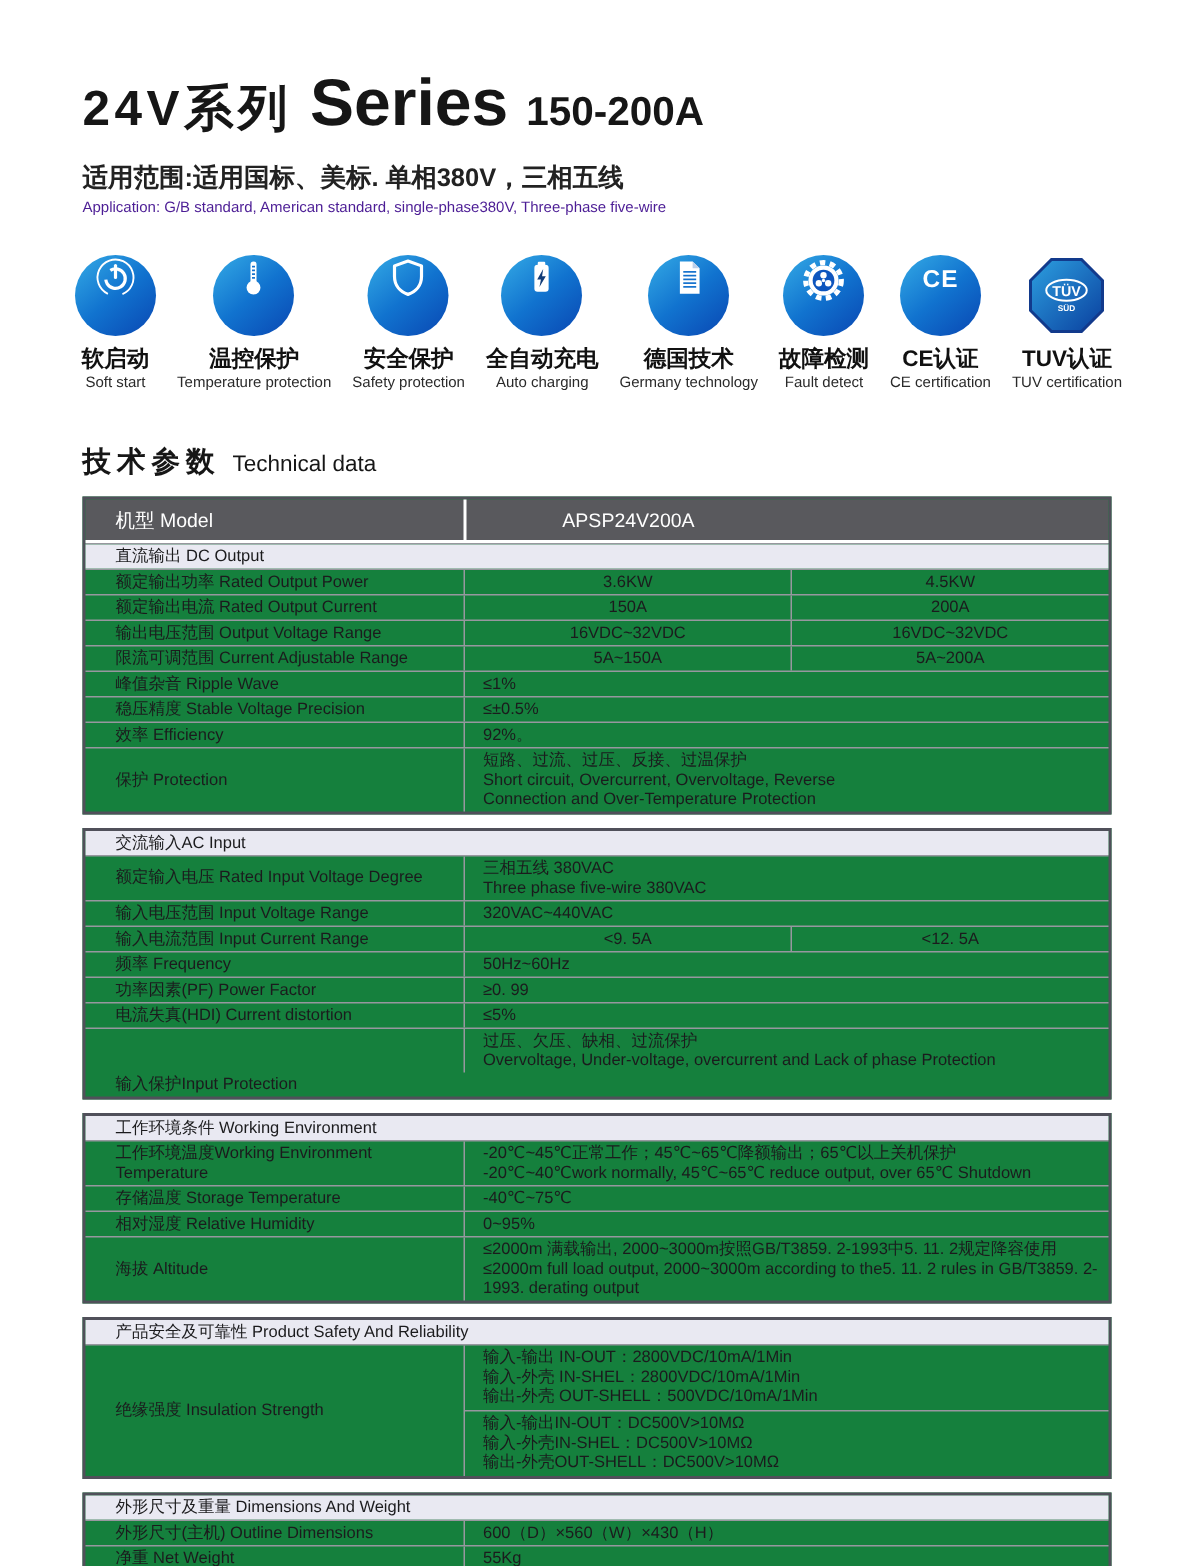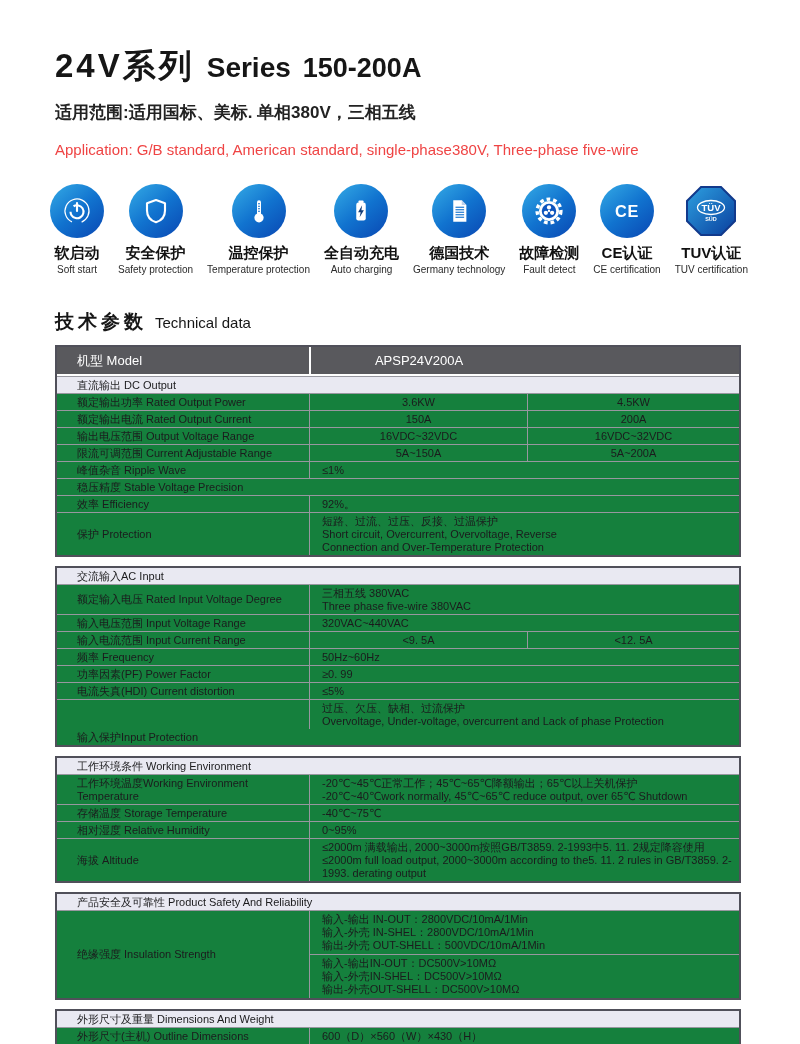--- a/index.html
+++ b/index.html
@@ -3,31 +3,31 @@
 <meta charset="utf-8">
 <style>
   html,body{margin:0;padding:0;background:#fff;}
   body{font-family:"Liberation Sans","DejaVu Sans",sans-serif;color:#1b1b1d;}
   .page{position:relative;width:800px;height:1044px;background:#ffffff;overflow:hidden;}
 
   
   .head{margin:44px 55px 0 55px;}
   .title-line{display:flex;align-items:baseline;gap:12px;}
   .t-cn{font-size:33px;font-weight:bold;letter-spacing:3px;color:#161616;}
-  .t-en{font-size:28px;font-weight:bold;color:#161616;}
+  .t-en{font-size:44px;font-weight:bold;color:#161616;}
   .t-range{font-size:27px;font-weight:bold;color:#161616;}
   .sub-cn{margin-top:12px;font-size:17px;font-weight:bold;color:#222;}
-  .sub-en{margin-top:17px;font-size:15px;color:#ef4444;}
+  .sub-en{margin-top:3px;font-size:10px;color:#4c1d95;}
 
   
   .features{display:flex;justify-content:space-between;margin:26px 52px 0 50px;}
   .feature{display:flex;flex-direction:column;align-items:center;}
   .ficon{width:54px;height:54px;border-radius:50%;
     background:linear-gradient(140deg,#2fa2e2 8%,#1173cf 50%,#0a4bb5 95%);
-    display:flex;align-items:center;justify-content:center;}
+    display:flex;justify-content:center;}
   .ficon.plain{background:none;border-radius:0;}
   .fl-cn{margin-top:6px;font-size:15px;font-weight:bold;color:#111;white-space:nowrap;}
   .fl-en{margin-top:1px;font-size:10px;color:#2a2a2a;white-space:nowrap;}
 
   
   .tech-title{margin:34px 55px 10px 55px;display:flex;align-items:baseline;gap:8px;}
   .tt-cn{font-size:19px;font-weight:bold;letter-spacing:4px;color:#161616;}
   .tt-en{font-size:15px;color:#161616;}
 
   
@@ -75,41 +75,41 @@
               <line x1="12" y1="5.6" x2="12" y2="12" stroke-width="1.7" stroke-linecap="round"></line>
             </g>
           </svg>
         </div>
         <div class="fl-cn">软启动</div>
         <div class="fl-en">Soft start</div>
       </div>
       <div class="feature">
         <div class="ficon">
           <svg width="30" height="30" viewBox="0 0 24 24">
-            <path d="M12 3.2 L19.2 5.8 V11.5 C19.2 16.3 16.2 19.6 12 21 C7.8 19.6 4.8 16.3 4.8 11.5 V5.8 Z" fill="none" stroke="#fff" stroke-width="1.7" stroke-linejoin="round"></path>
-          </svg>
-        </div>
-        <div class="fl-cn">安全保护</div>
-        <div class="fl-en">Safety protection</div>
-      </div>
-      <div class="feature">
-        <div class="ficon">
-          <svg width="30" height="30" viewBox="0 0 24 24">
             <rect x="10.4" y="3.4" width="3.2" height="12.2" rx="1.6" fill="#fff"></rect>
             <circle cx="12" cy="17.4" r="3.7" fill="#fff"></circle>
             <g stroke="#1270cd" stroke-width="0.9">
               <line x1="11.2" y1="6.2" x2="12.8" y2="6.2"></line>
               <line x1="11.2" y1="8.2" x2="12.8" y2="8.2"></line>
               <line x1="11.2" y1="10.2" x2="12.8" y2="10.2"></line>
               <line x1="11.2" y1="12.2" x2="12.8" y2="12.2"></line>
             </g>
           </svg>
         </div>
         <div class="fl-cn">温控保护</div>
         <div class="fl-en">Temperature protection</div>
+      </div>
+      <div class="feature">
+        <div class="ficon">
+          <svg width="30" height="30" viewBox="0 0 24 24">
+            <path d="M12 3.2 L19.2 5.8 V11.5 C19.2 16.3 16.2 19.6 12 21 C7.8 19.6 4.8 16.3 4.8 11.5 V5.8 Z" fill="none" stroke="#fff" stroke-width="1.7" stroke-linejoin="round"></path>
+          </svg>
+        </div>
+        <div class="fl-cn">安全保护</div>
+        <div class="fl-en">Safety protection</div>
       </div>
       <div class="feature">
         <div class="ficon">
           <svg width="30" height="30" viewBox="0 0 24 24">
             <rect x="10" y="3.6" width="4" height="2" rx="0.6" fill="#fff"></rect>
             <rect x="8.2" y="5.2" width="7.6" height="14.4" rx="1.7" fill="#fff"></rect>
             <path d="M12.9 7.4 L9.7 13 L11.7 13 L10.9 17 L14.3 11.3 L12.3 11.3 Z" fill="#123c78"></path>
           </svg>
         </div>
         <div class="fl-cn">全自动充电</div>
@@ -211,20 +211,23 @@
           <div class="cell center val">5A~200A</div>
         </div>
         <div class="row">
           <div class="cell">峰值杂音 Ripple Wave</div>
           <div class="cell val span2">
             <div class="vline">≤1%</div>
           </div>
         </div>
         <div class="row">
           <div class="cell">稳压精度 Stable Voltage Precision</div>
+          <div class="cell val span2">
+            <div class="vline">≤±0.5%</div>
+          </div>
         </div>
         <div class="row">
           <div class="cell">效率 Efficiency</div>
           <div class="cell val span2">
             <div class="vline">92%。</div>
           </div>
         </div>
         <div class="row">
           <div class="cell">保护 Protection</div>
           <div class="cell val span2">

